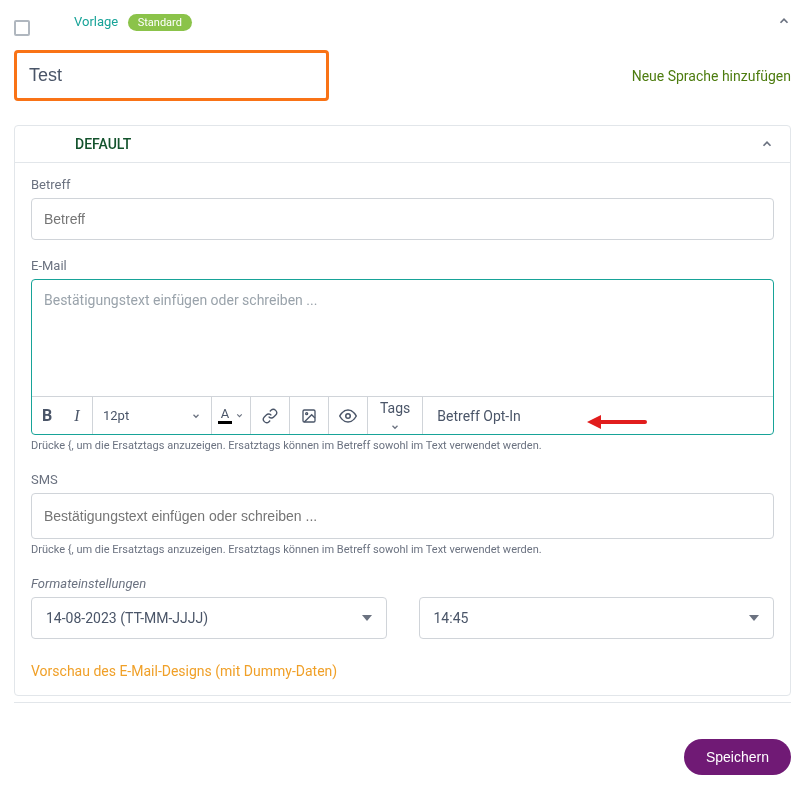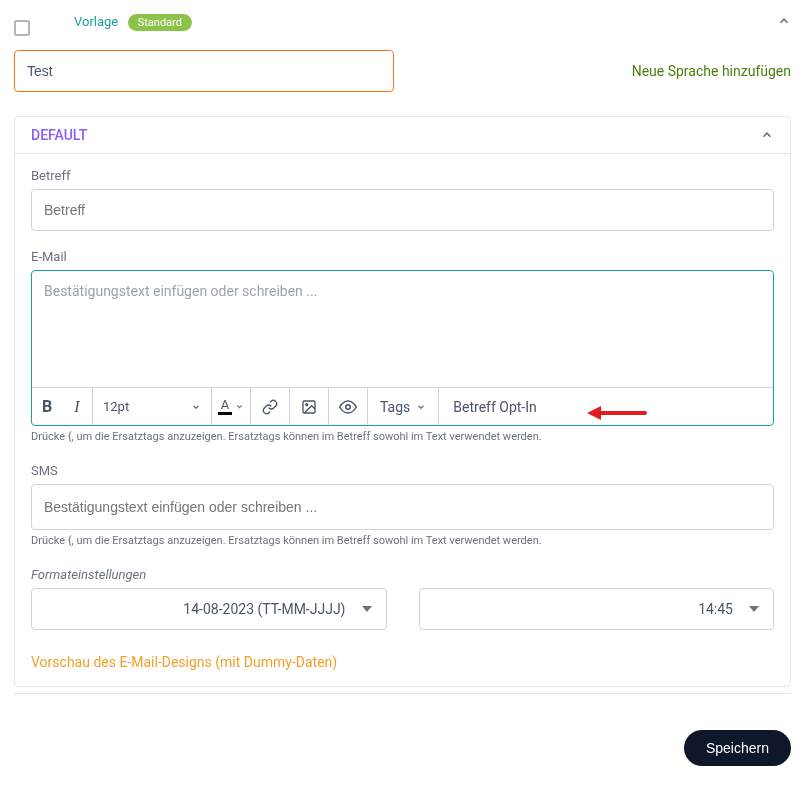--- a/index.html
+++ b/index.html
@@ -4,47 +4,47 @@
   <style>
     * { box-sizing: border-box; margin: 0; padding: 0; }
     body { font-family: -apple-system, BlinkMacSystemFont, "Segoe UI", Roboto, Arial, sans-serif; background: #fff; color: #4a5568; font-size: 14px; width: 805px; }
     .container { padding: 0 14px 20px 14px; }
     .header-row { display: flex; align-items: center; padding: 8px 0 14px 0; position: relative; gap: 32px; }
     .checkbox { width: 16px; height: 16px; border: 2px solid #b0b7bf; border-radius: 2px; margin-right: 12px; margin-top: 12px; cursor: pointer; }
     .header-label { color: #17a398; font-size: 13px; margin-bottom: 2px; }
     .badge { display: inline-block; background: #8bc34a; color: #fff; font-size: 11px; padding: 2px 10px; border-radius: 10px; margin-left: 6px; }
     .header-collapse { position: absolute; right: 0; top: 14px; font-size: 16px; color: #6b7280; cursor: pointer; }
     .name-row { display: flex; align-items: center; justify-content: space-between; margin-bottom: 24px; }
-    .name-input { width: 380px; padding: 12px 12px; border: 1px solid #f97316; border-radius: 4px; font-size: 14px; color: #4a5568; }
+    .name-input { width: 315px; padding: 12px 12px; border: 3px solid #f97316; border-radius: 4px; font-size: 18px; color: #4a5568; }
     .add-lang { color: #4d7c0f; font-size: 14px; cursor: pointer; }
     .panel { border: 1px solid #e2e6ea; border-radius: 4px; }
     .panel-header { display: flex; justify-content: space-between; align-items: center; padding: 10px 16px; border-bottom: 1px solid #e2e6ea; cursor: pointer; }
-    .panel-title { color: #8b5cf6; font-size: 14px; font-weight: 500; }
+    .panel-title { color: #14532d; font-size: 14px; font-weight: 500; margin-left: 44px; }
     .panel-toggle { color: #6b7280; font-size: 16px; }
     .panel-body { padding: 14px 16px 6px 16px; }
     .field-label { font-size: 13px; color: #6b7280; margin-bottom: 6px; display: block; }
     .input-full { width: 100%; padding: 12px 12px; border: 1px solid #d0d4d9; border-radius: 4px; font-size: 14px; color: #9aa3ab; margin-bottom: 18px; }
     .editor-wrap { border: 1px solid #17a398; border-radius: 4px; margin-bottom: 4px; }
     .editor-content { min-height: 116px; padding: 12px; color: #9aa3ab; font-size: 14px; }
     .editor-toolbar { display: flex; align-items: stretch; border-top: 1px solid #d0d4d9; height: 38px; }
     .tb-group { display: flex; align-items: center; border-right: 1px solid #d0d4d9; }
     .tb-btn { display: flex; align-items: center; justify-content: center; width: 38px; height: 100%; cursor: pointer; color: #4a5568; }
     .tb-btn.narrow { width: 30px; }
     .font-select { display: flex; align-items: center; justify-content: space-between; padding: 0 10px; width: 118px; cursor: pointer; color: #4a5568; font-size: 13px; }
-    .tags-select { display: flex; align-items: center; gap: 6px; padding: 0 12px; cursor: pointer; color: #4a5568; font-size: 14px; }
+    .tags-select { display: flex; align-items: center; gap: 6px; padding: 0 12px; cursor: pointer; color: #4a5568; font-size: 14px; flex-direction: column; }
     .opt-in { display: flex; align-items: center; padding: 0 14px; cursor: pointer; color: #4a5568; font-size: 14px; }
     .chev { font-size: 12px; color: #6b7280; }
     .help-text { font-size: 11px; color: #6b7280; margin-bottom: 20px; }
     .sms-input { width: 100%; padding: 14px 12px; border: 1px solid #d0d4d9; border-radius: 4px; font-size: 14px; color: #9aa3ab; margin-bottom: 4px; }
     .format-row { display: flex; gap: 32px; margin-bottom: 20px; }
-    .select-box { flex: 1; display: flex; align-items: center; justify-content: flex-end; padding: 12px 14px; border: 1px solid #d0d4d9; border-radius: 4px; color: #4a5568; font-size: 14px; cursor: pointer; gap: 16px; }
+    .select-box { flex: 1; display: flex; align-items: center; justify-content: space-between; padding: 12px 14px; border: 1px solid #d0d4d9; border-radius: 4px; color: #4a5568; font-size: 14px; cursor: pointer; }
     .preview-link { text-align: left; color: #f0a028; font-size: 14px; cursor: pointer; padding: 4px 0 10px 0; }
     .separator { border: none; border-top: 1px solid #e2e6ea; margin-top: 6px; }
     .footer { display: flex; justify-content: flex-end; padding: 16px 14px 0 0; }
-    .save-btn { background: #0f172a; color: #fff; border: none; border-radius: 20px; padding: 10px 22px; font-size: 14px; cursor: pointer; }
+    .save-btn { background: #701a75; color: #fff; border: none; border-radius: 20px; padding: 10px 22px; font-size: 14px; cursor: pointer; }
     .arrow-annot { position: absolute; left: 555px; width: 60px; height: 14px; pointer-events: none; }
     .arrow-line { position: absolute; left: 10px; top: 5px; width: 50px; height: 4px; background: #e11d1d; border-radius: 2px; }
     .arrow-head { position: absolute; left: 0; top: 0; width: 0; height: 0; border-top: 7px solid transparent; border-bottom: 7px solid transparent; border-right: 14px solid #e11d1d; }
     .editor-row-wrap { position: relative; }
     svg { display: block; }
   </style>
 </head>
 <body>
 
 <div class="container">

